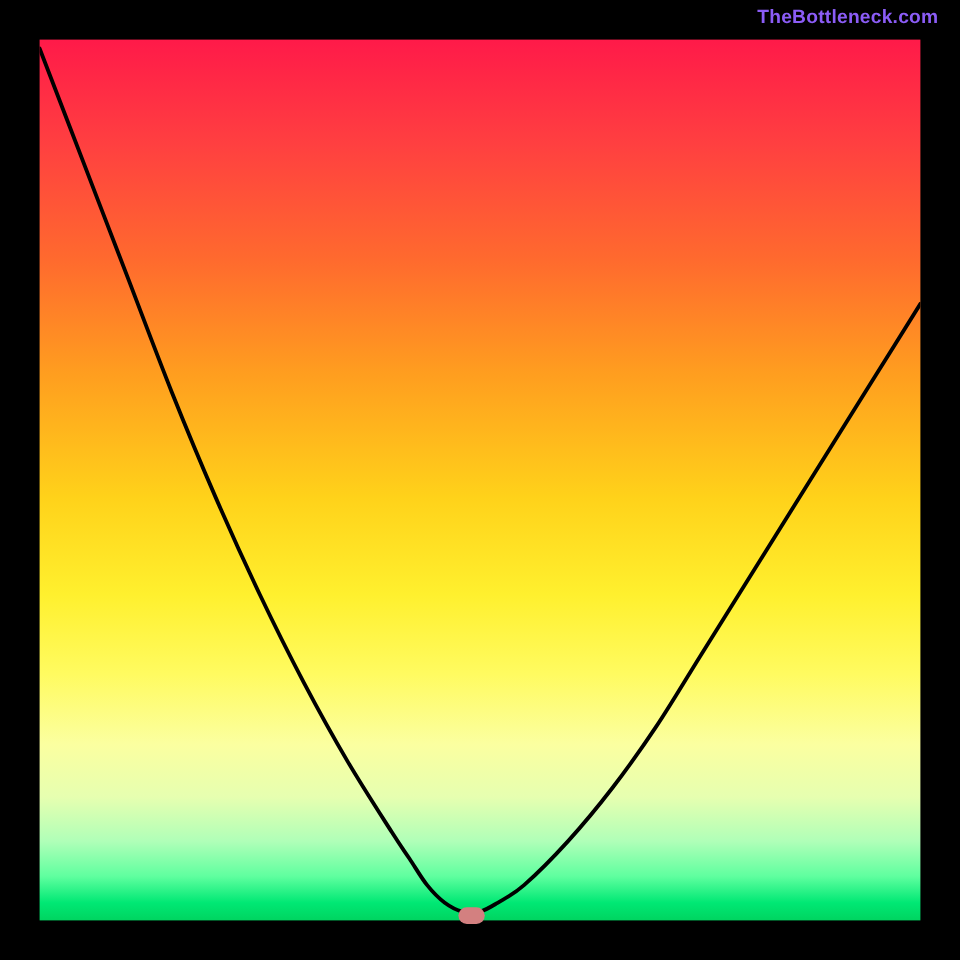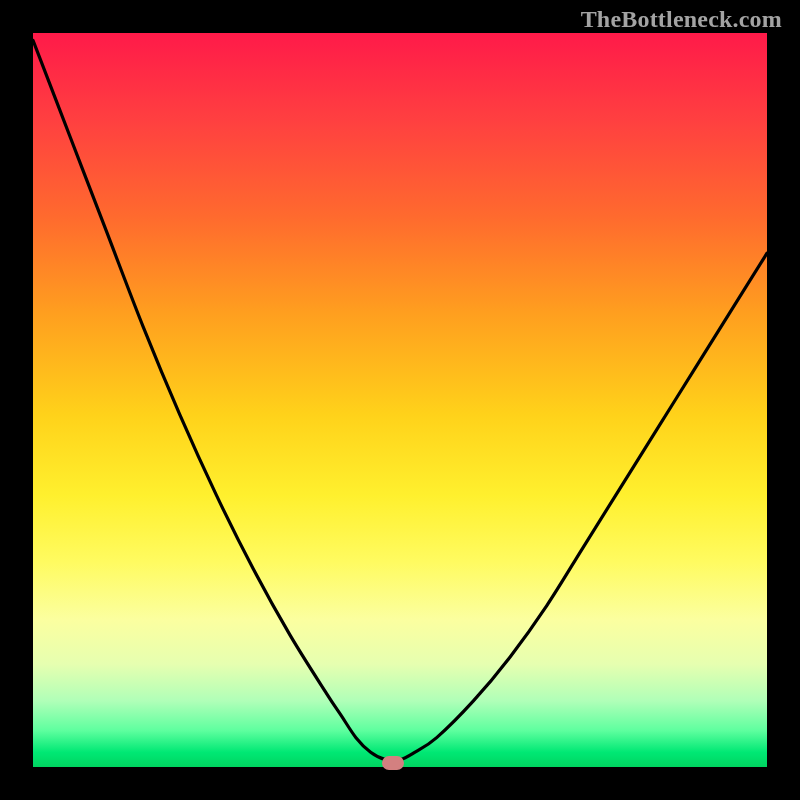--- a/index.html
+++ b/index.html
@@ -37,24 +37,24 @@
       #b0ffb8 91%,
       #5fff9f 95%,
       #00e874 98%,
       #00d460 100%
     );
   }
   .watermark {
     position: absolute;
     top: 6px;
     right: 18px;
-    font-family: Liberation Serif, serif;
-    font-size: 24px;
+    font-family: Liberation Sans, sans-serif;
+    font-size: 16px;
     font-weight: 600;
-    color: #a3a3a3;
+    color: #8b5cf6;
     letter-spacing: 0.2px;
   }
   svg.curve {
     position: absolute;
     left: 0;
     top: 0;
     width: 734px;
     height: 734px;
   }
   .marker {

